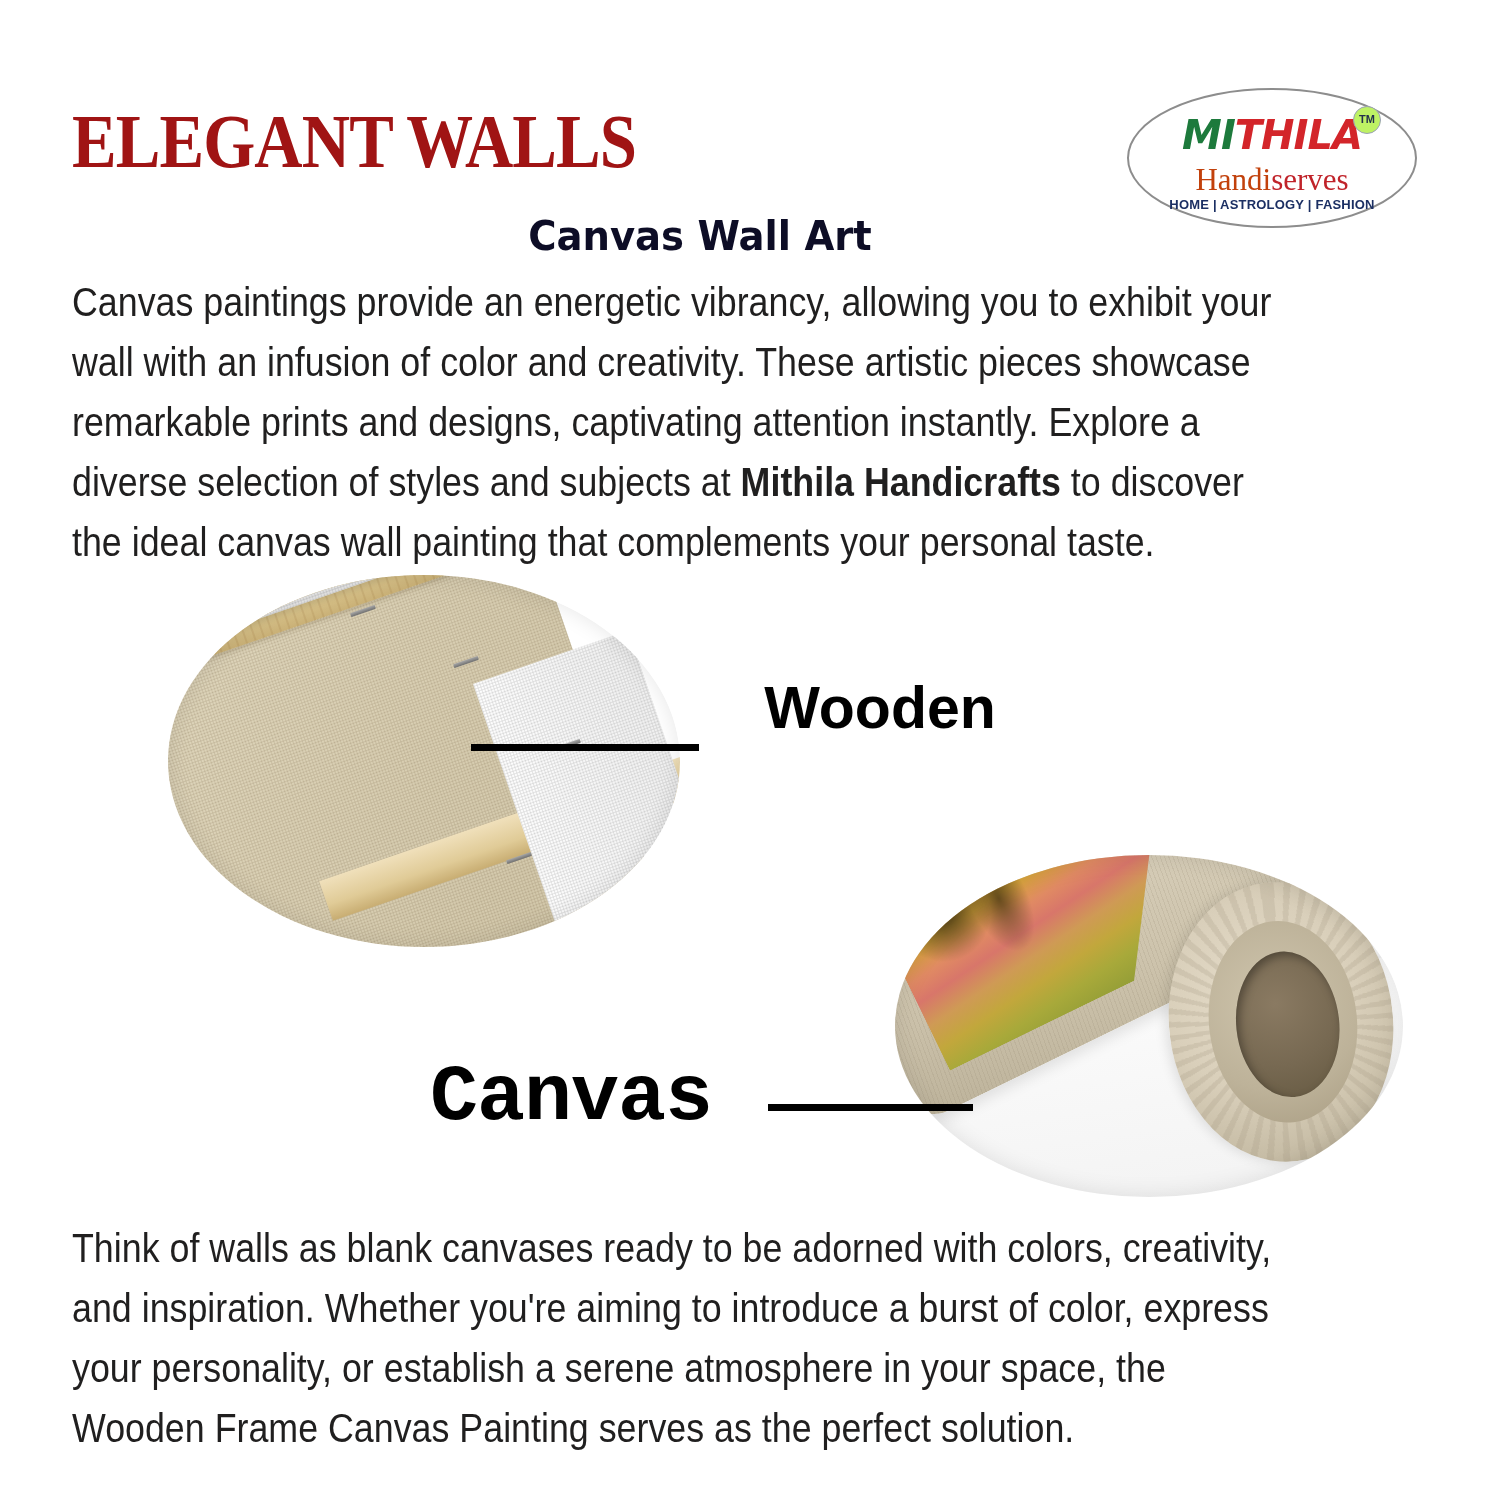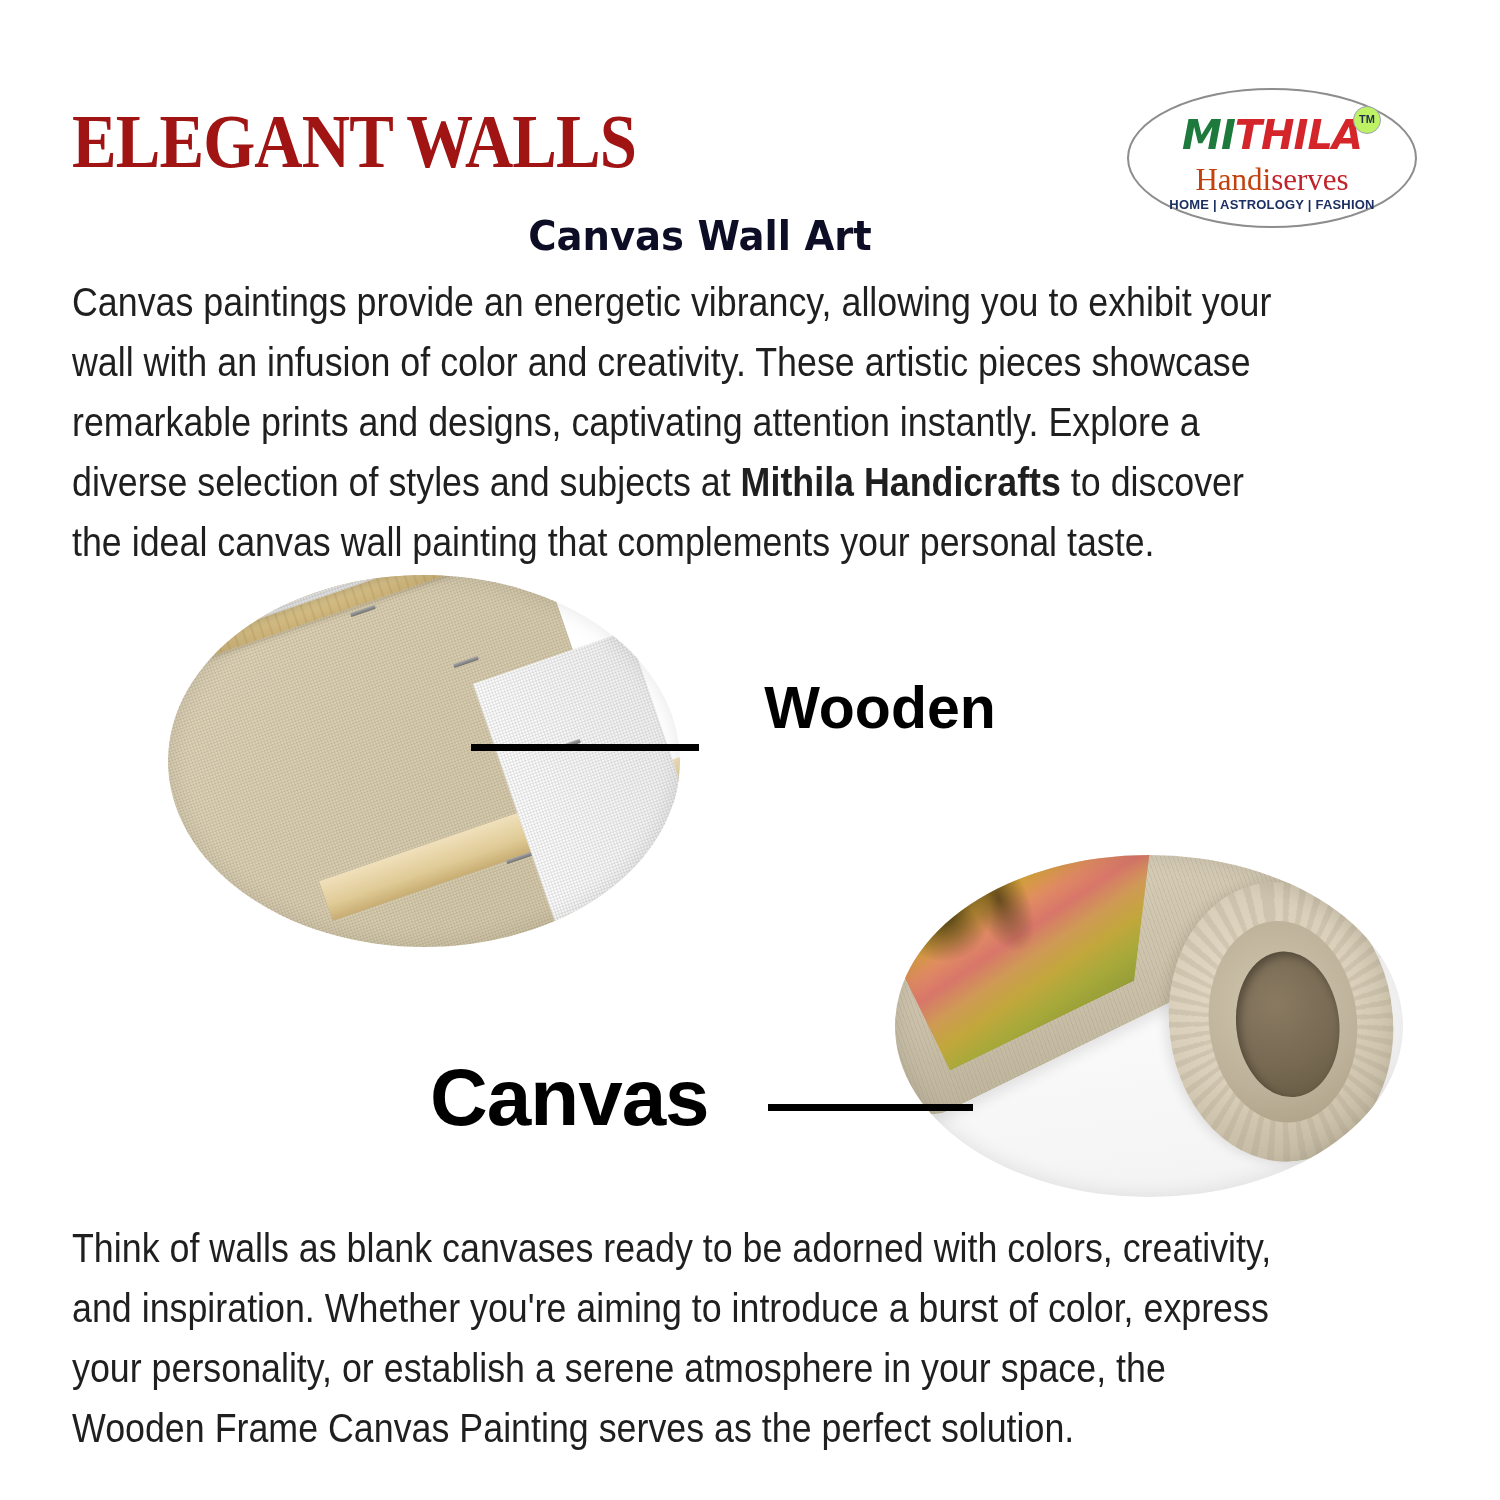--- a/index.html
+++ b/index.html
@@ -356,21 +356,21 @@
     left: 471px;
     top: 744px;
     width: 228px;
     height: 7px;
     background: #000000;
   }
   #label-canvas {
     position: absolute;
     left: 430px;
     top: 1058px;
-    font-family: Liberation Sans, sans-serif;
+    font-family: Liberation Mono, monospace;
     font-weight: bold;
     font-size: 80px;
     line-height: 80px;
     color: #000000;
     letter-spacing: -1px;
   }
   #leader-canvas {
     position: absolute;
     left: 768px;
     top: 1104px;

